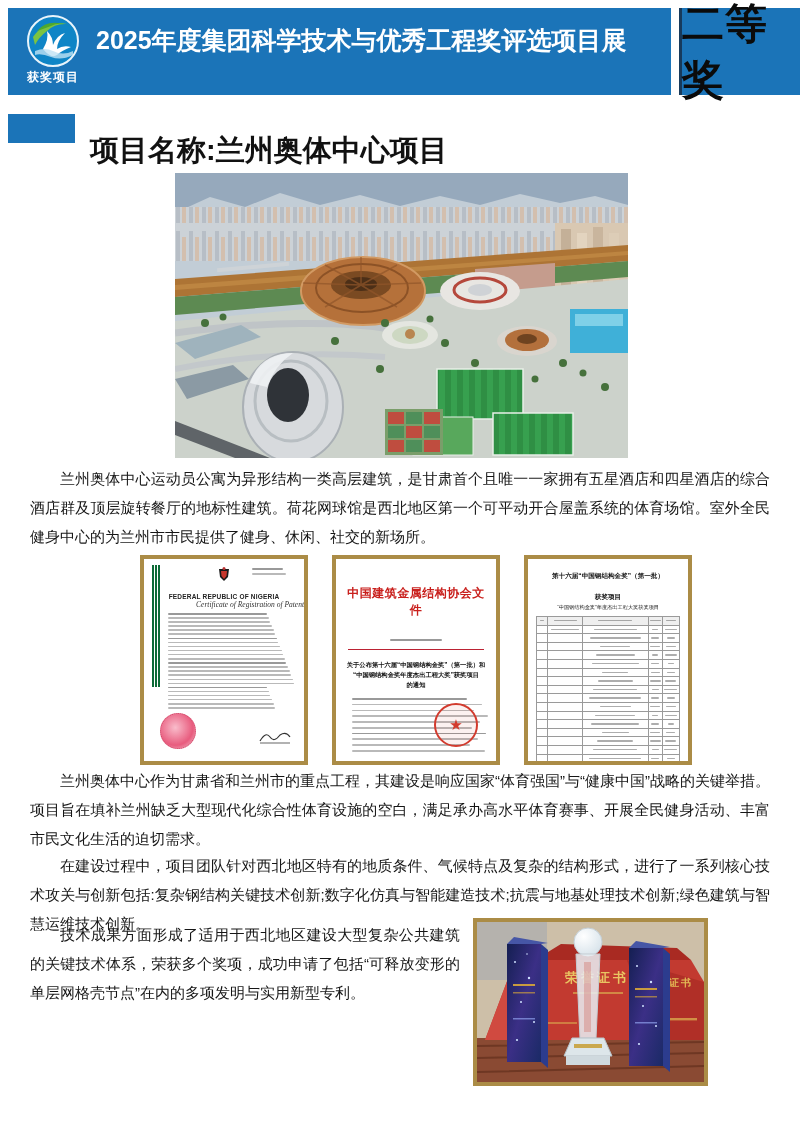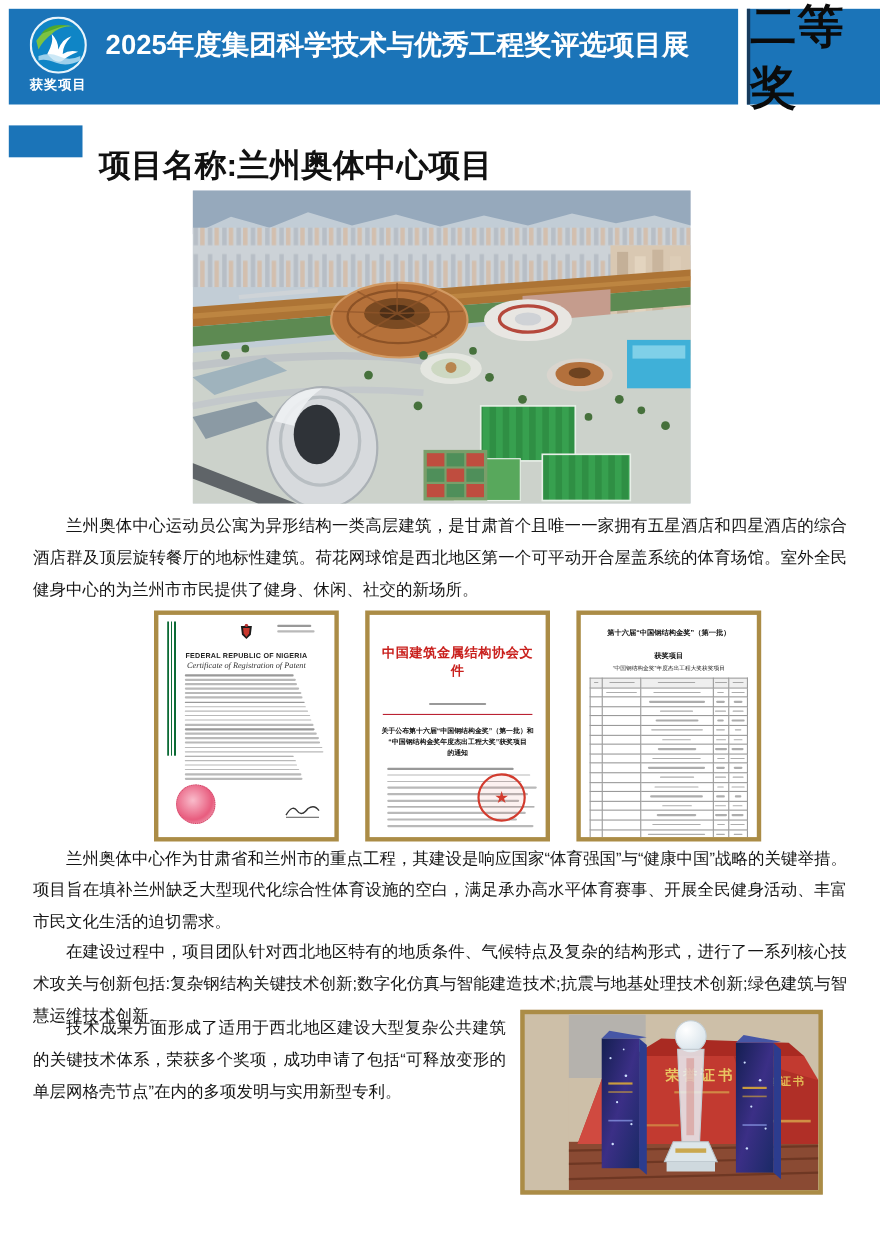--- a/index.html
+++ b/index.html
@@ -18,21 +18,21 @@
   .banner-sub{position:absolute;left:88px;top:58px;font-size:10.5px;color:#e8f2fb;white-space:nowrap;}
 
   
   .accent-block{position:absolute;left:8px;top:114px;width:67px;height:29px;background:#1b74b8;}
   .section-title{position:absolute;left:90px;top:112px;font-size:29px;font-weight:900;color:#111;
                  font-family:"Liberation Sans",sans-serif;white-space:nowrap;}
 
   
   .main-photo{position:absolute;left:175px;top:173px;width:453px;height:285px;overflow:hidden;}
   .trophy-photo{position:absolute;left:473px;top:918px;width:227px;height:160px;
-                border:4px solid #ab8c46;overflow:hidden;background:#cdbfa8;padding-left:40px;}
+                border:4px solid #ab8c46;overflow:hidden;background:#cdbfa8;}
 
   
   .body-text{position:absolute;left:30px;width:740px;margin:0;font-size:15px;line-height:29px;
              text-align:justify;text-indent:2em;color:#161616;}
   .p1{top:464px;}
   .p2{top:766px;}
   .p3{top:851px;}
   .p4{top:920px;width:430px;}
 
   
@@ -41,21 +41,21 @@
         position:relative;overflow:hidden;}
   .bar{height:2px;background:#8a8a8a;opacity:.6;margin:3px 8px;border-radius:1px;}
   .bar.dark{background:#555;}
   
   .n-stripes{position:absolute;left:8px;top:6px;width:9px;height:122px;
              background:repeating-linear-gradient(90deg,#0c6b36 0 1.6px,#fff 1.6px 3.2px);}
   .n-tr{position:absolute;right:8px;top:6px;width:44px;}
   .n-tr .bar{margin:3px 0;}
   .n-crest{position:absolute;left:50%;top:8px;transform:translateX(-50%);}
   .n-country{margin-top:34px;text-align:center;font-size:6.5px;font-weight:800;letter-spacing:.2px;color:#222;}
-  .n-title{text-align:center;font-size:7.5px;font-style:italic;font-family:"Liberation Serif",serif;color:#333;}
+  .n-title{text-align:right;font-size:7.5px;font-style:italic;font-family:"Liberation Serif",serif;color:#333;}
   .n-body{margin-top:4px;}
   .n-body .bar{height:1.5px;margin:2.6px 14px 2.6px 24px;}
   .n-seal{position:absolute;left:16px;bottom:12px;width:34px;height:34px;border-radius:50%;
           background:radial-gradient(circle at 42% 40%,#f9bccb,#e85c7e 62%,#f3c9d4);
           border:1px dotted #d04a6a;}
   .n-sign{position:absolute;right:12px;bottom:16px;}
   
   .a-header{margin:26px 6px 0;text-align:center;font-size:12px;font-weight:900;color:#c9201d;letter-spacing:.5px;}
   .a-doc{width:52px;margin:20px auto 0;}
   .a-rule{height:1px;background:#b23;margin:8px 12px 10px;}

